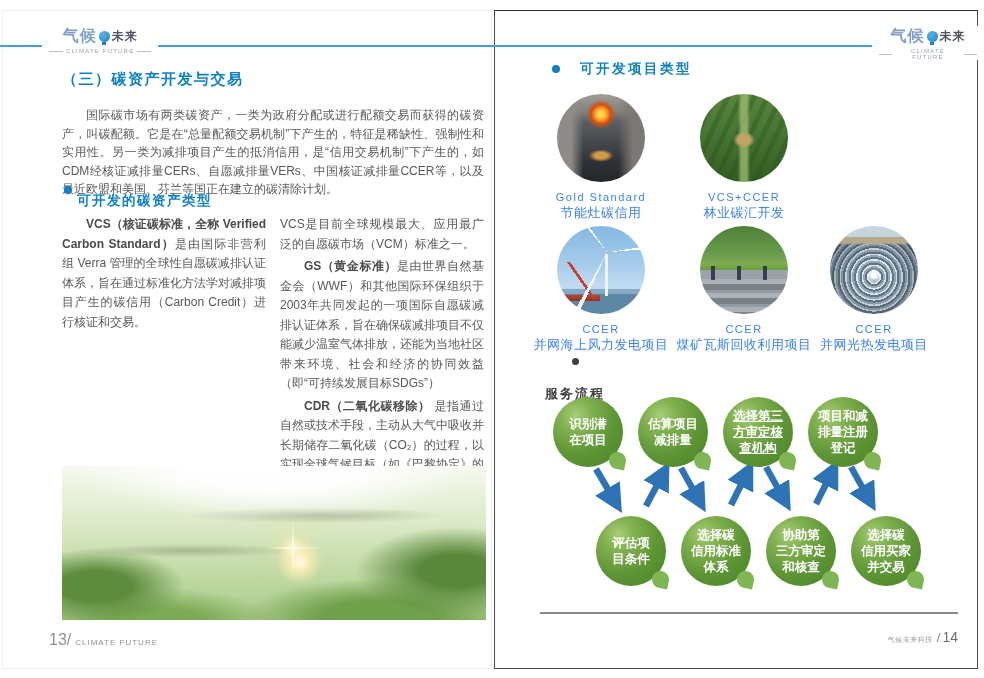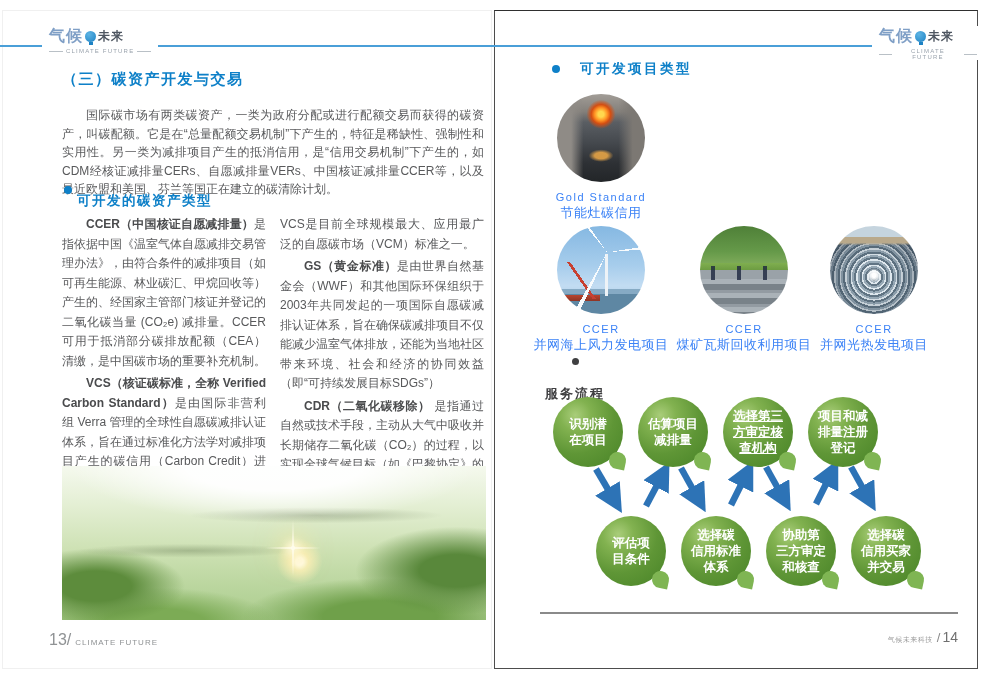--- a/index.html
+++ b/index.html
@@ -6,21 +6,21 @@
   body{font-family:"Liberation Sans","DejaVu Sans",sans-serif;}
   .canvas{position:relative;width:984px;height:678px;background:#fff;overflow:hidden;}
 
   
   .page-left{position:absolute;left:2px;top:10px;width:488px;height:657px;border:1px solid #f0f0f0;background:#fff;}
   .page-right{position:absolute;left:494px;top:10px;width:482px;height:657px;border:1px solid #4d4d4d;border-top-color:#2f2f2f;background:#fff;}
 
   
   .header-line{position:absolute;left:0;top:45px;width:984px;height:2px;background:#4a9fd8;z-index:1;}
   .logo-box{position:absolute;z-index:2;background:#fff;padding:0 7px;text-align:center;}
-  .logo-row{display:flex;align-items:center;justify-content:flex-start;gap:2px;font-weight:bold;font-family:Liberation Mono, monospace;}
+  .logo-row{display:flex;align-items:center;justify-content:center;gap:2px;font-weight:bold;font-family:Liberation Mono, monospace;}
   .logo-zh1{color:#7f9fc6;font-size:16px;letter-spacing:1px;}
   .logo-zh2{color:#4d5560;font-size:12px;letter-spacing:1px;}
   .bulb{position:relative;width:11px;height:11px;border-radius:50%;background:radial-gradient(circle at 35% 30%,#5db4e4,#1d82c4);}
   .bulb::after{content:"";position:absolute;left:3.5px;bottom:-2.5px;width:4px;height:3px;background:#1d82c4;}
   .logo-en{display:flex;align-items:center;gap:3px;margin-top:1px;font-size:6px;color:#9aa3ad;letter-spacing:1.2px;justify-content:center;}
   .logo-en::before,.logo-en::after{content:"";width:14px;height:1px;background:#b9c0c6;}
 
   
   .h-blue{position:absolute;color:#0e80c8;font-weight:bold;}
   .h1-left{left:62px;top:70px;font-size:15px;letter-spacing:1.5px;}
@@ -158,21 +158,20 @@
 
   <div class="h-blue h1-left">（三）碳资产开发与交易</div>
 
   <p class="intro">国际碳市场有两类碳资产，一类为政府分配或进行配额交易而获得的碳资产，叫碳配额。它是在“总量配额交易机制”下产生的，特征是稀缺性、强制性和实用性。另一类为减排项目产生的抵消信用，是“信用交易机制”下产生的，如CDM经核证减排量CERs、自愿减排量VERs、中国核证减排量CCER等，以及最近欧盟和美国、芬兰等国正在建立的碳清除计划。</p>
 
   <span class="sec-dot"></span>
   <div class="h-blue sec-title">可开发的碳资产类型</div>
 
   <div class="cols">
     <div class="col">
-      <p><b>CCER（中国核证自愿减排量）</b><span>是指依据中国《温室气体自愿减排交易管理办法》，由符合条件的减排项目（如可再生能源、林业碳汇、甲烷回收等）产生的、经国家主管部门核证并登记的二氧化碳当量 (CO₂e) 减排量。CCER可用于抵消部分碳排放配额（CEA）清缴，是中国碳市场的重要补充机制。</span></p>
       <p><b>VCS（核证碳标准，全称 Verified Carbon Standard）</b><span>是由国际非营利组 Verra 管理的全球性自愿碳减排认证体系，旨在通过标准化方法学对减排项目产生的碳信用（Carbon Credit）进行核证和交易。</span></p>
     </div>
     <div class="col">
       <p class="noind"><span>VCS是目前全球规模最大、应用最广泛的自愿碳市场（VCM）标准之一。</span></p>
       <p><b>GS（黄金标准）</b><span>是由世界自然基金会（WWF）和其他国际环保组织于2003年共同发起的一项国际自愿碳减排认证体系，旨在确保碳减排项目不仅能减少温室气体排放，还能为当地社区带来环境、社会和经济的协同效益（即“可持续发展目标SDGs”）</span></p>
       <p><b>CDR（二氧化碳移除）</b><span> 是指通过自然或技术手段，主动从大气中吸收并长期储存二氧化碳（CO₂）的过程，以实现全球气候目标（如《巴黎协定》的1.5℃温控目标）。</span></p>
     </div>
   </div>
 
   <div class="forest">
@@ -185,20 +184,25 @@
 
   <div class="r-head rh1">
     <span class="dot"></span>
     <span>可开发项目类型</span>
   </div>
 
   <div class="pcell" style="left:526px;top:94px;">
     <div class="ph ph-cookstove"></div>
     <div class="pt">Gold Standard</div>
     <div class="ps">节能灶碳信用</div>
+  </div>
+  <div class="pcell" style="left:669px;top:94px;">
+    <div class="ph ph-forest"></div>
+    <div class="pt">VCS+CCER</div>
+    <div class="ps">林业碳汇开发</div>
   </div>
   <div class="pcell" style="left:526px;top:226px;">
     <div class="ph ph-wind"></div>
     <div class="pt">CCER</div>
     <div class="ps">并网海上风力发电项目</div>
   </div>
   <div class="pcell" style="left:669px;top:226px;">
     <div class="ph ph-gas"></div>
     <div class="pt">CCER</div>
     <div class="ps">煤矿瓦斯回收利用项目</div>

